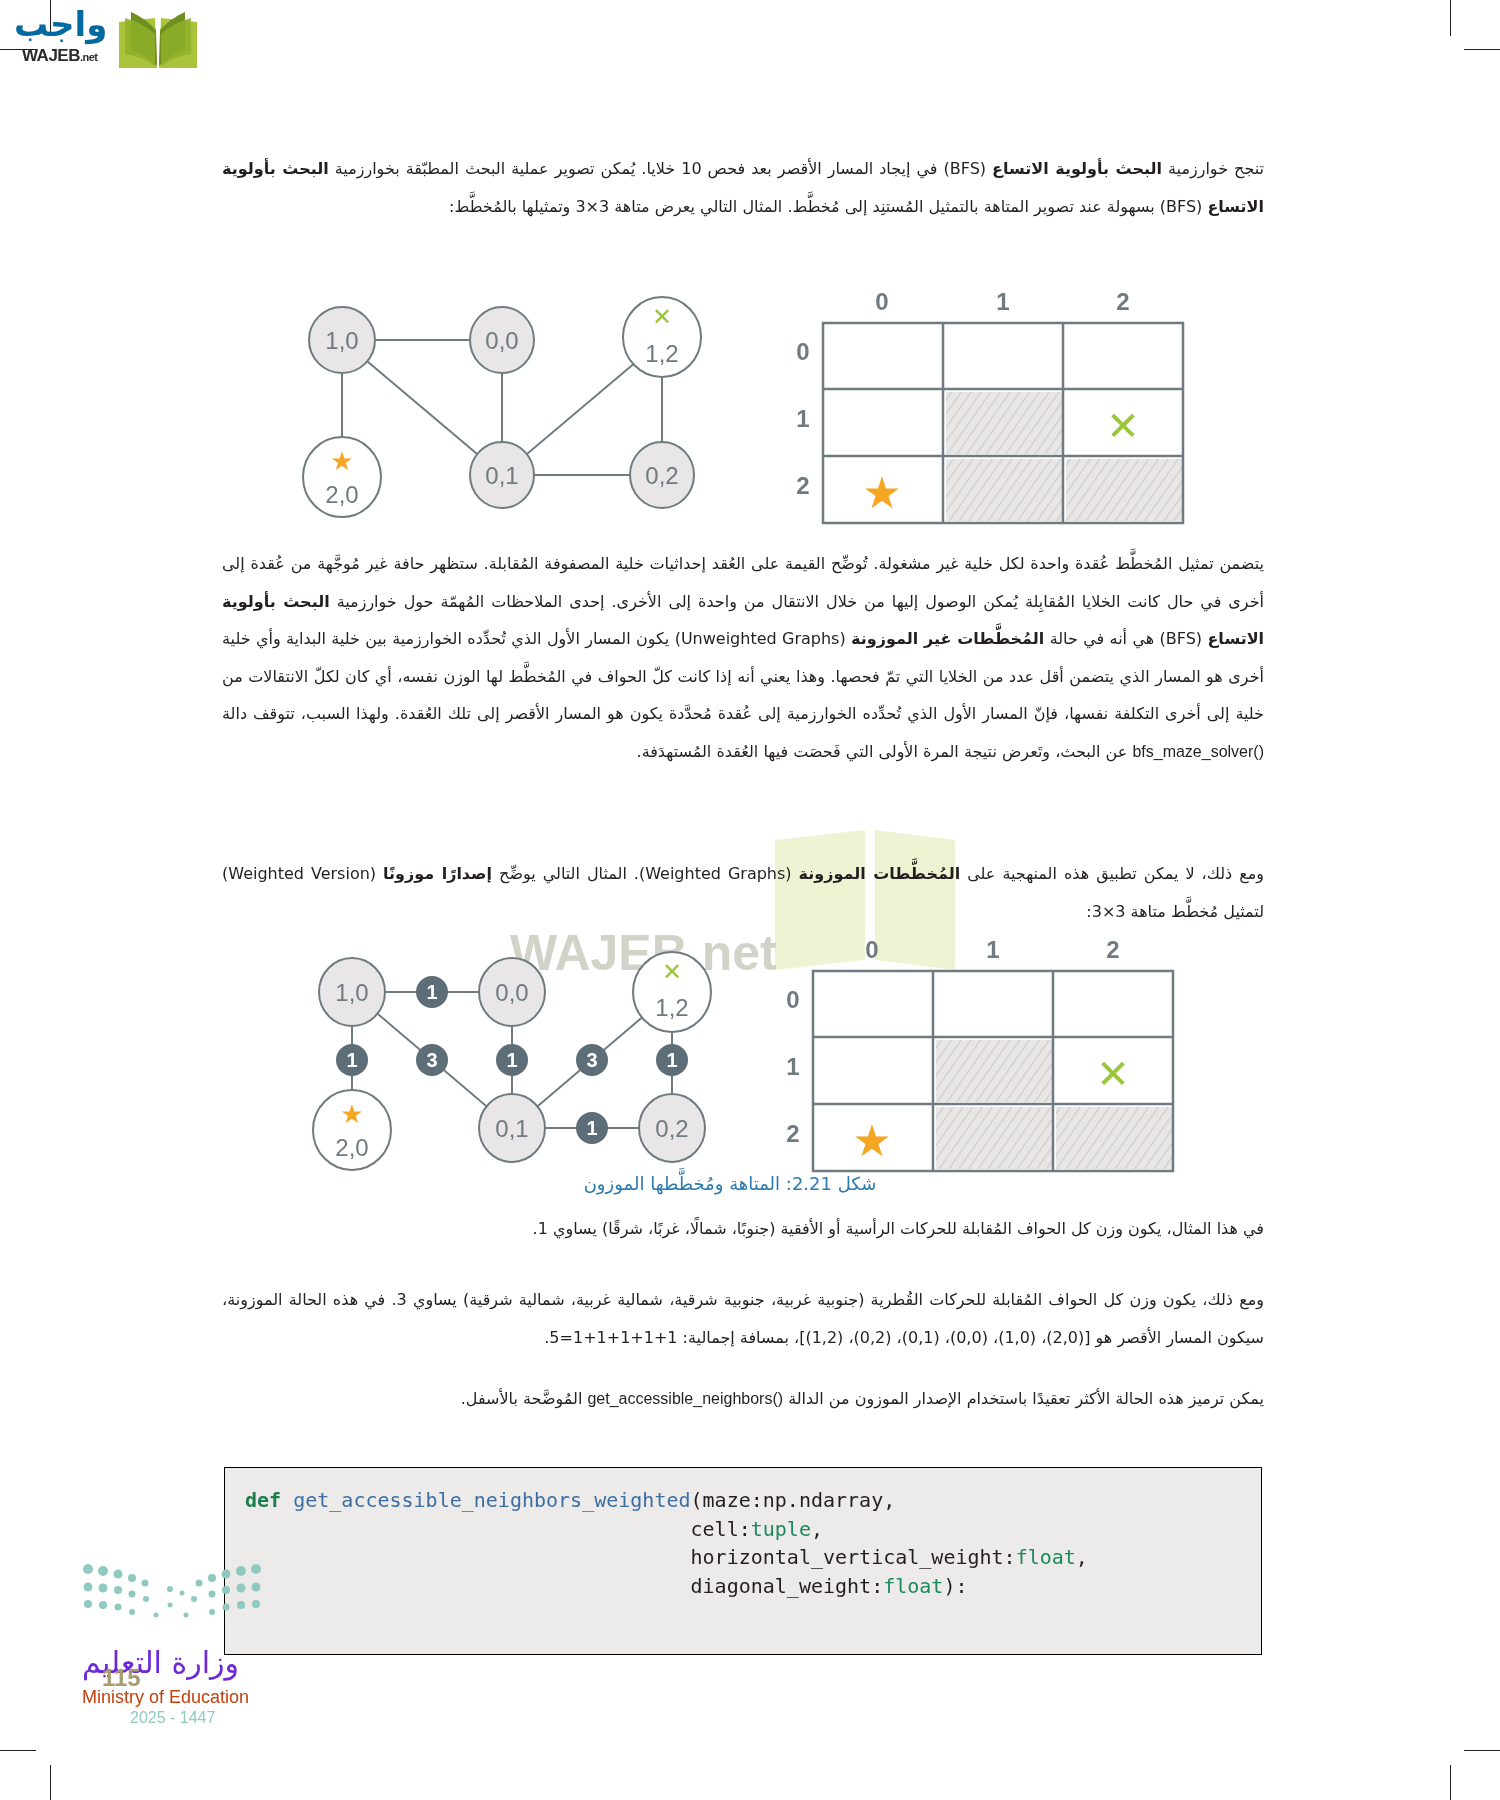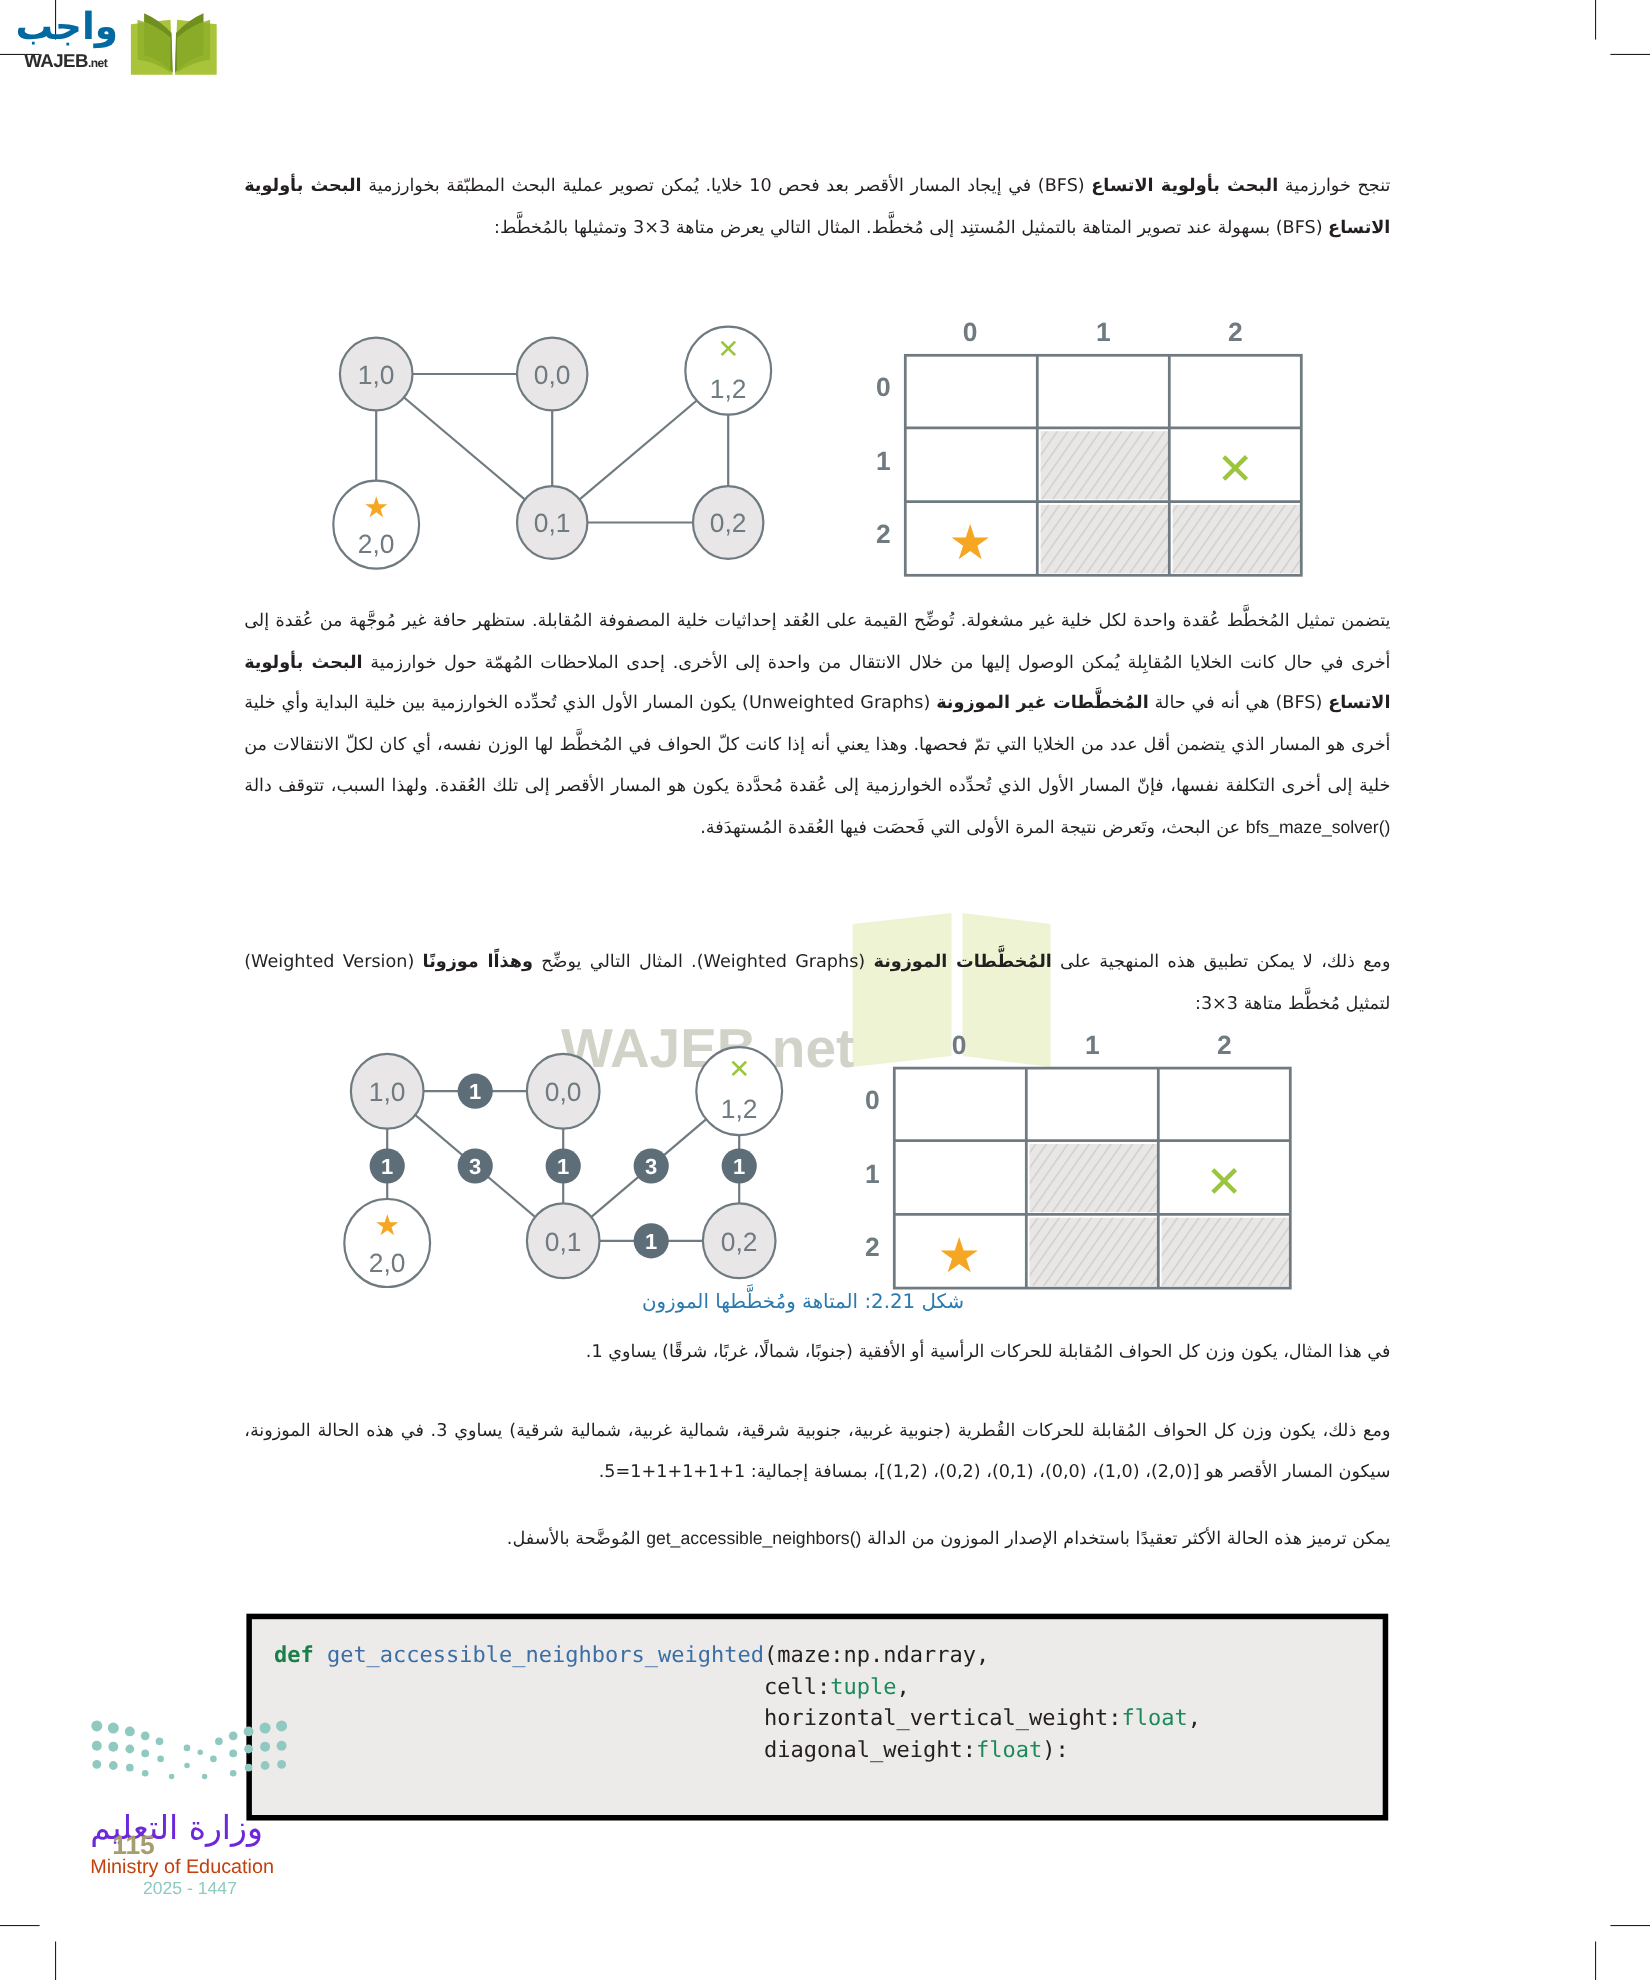--- a/index.html
+++ b/index.html
@@ -12,21 +12,21 @@
   .logo-en small { font-size:11px; }
   .logo-book { position:absolute; left:107px; top:4px; }
   .para { position:absolute; left:222px; width:1042px; direction:rtl; text-align:justify;
           font-size:16px; line-height:37.5px; }
   .para b { font-weight:bold; }
   .para .lat { font-family:"Liberation Sans", sans-serif; direction:ltr; unicode-bidi:embed; }
   .fig { position:absolute; }
   .caption { position:absolute; left:560px; top:1173px; width:340px; text-align:center; direction:rtl;
              font-size:18px; color:#2a7ab0; }
   .code { position:absolute; left:224px; top:1467px; width:1038px; height:188px; background:#edeaea;
-          border:5px solid #000000; box-sizing:border-box;
+          border:1px solid #000000; box-sizing:border-box;
           font-family:"DejaVu Sans Mono", monospace; font-size:20px; line-height:28.5px; }
   .code pre { margin:0; position:absolute; left:20px; top:18px; font-family:inherit; white-space:pre; color:#231f20; }
   .kw { color:#1a7f4b; font-weight:bold; }
   .fn { color:#3a6ea5; }
   .ty { color:#1a8a5a; }
   .ministry { position:absolute; left:82px; top:1563px; width:190px; }
   .min-ar { position:absolute; left:0; top:82px; font-size:30px; color:#6d28d9; direction:rtl; width:180px; text-align:left; }
   .min-en { position:absolute; left:0; top:124px; font-size:18px; color:#c2410c; font-family:"Liberation Sans", sans-serif; }
   .min-yr { position:absolute; left:0; top:146px; font-size:16px; color:#8fc9c0; font-family:"Liberation Sans", sans-serif;margin-left:48px; }
   .page-no { position:absolute; left:102px; top:1664px; font-size:24px; font-weight:bold; color:#a69d6e; font-family:"Liberation Sans", sans-serif;text-align:right; }
@@ -135,21 +135,21 @@
 
 <div class="watermark">
   <svg width="500" height="160" viewBox="0 0 500 160">
     <path d="M270 20 L360 10 L360 140 L270 150 Z" fill="#d8e6a0"></path>
     <path d="M450 20 L370 10 L370 140 L450 150 Z" fill="#d8e6a0"></path>
     <text x="5" y="150" font-size="50" font-weight="bold" fill="#9aa08a" font-family="Liberation Sans, sans-serif">WAJEB.net</text>
   </svg>
 </div>
 
 <div class="para" style="top:855px;">
-  <span>ومع ذلك، لا يمكن تطبيق هذه المنهجية على </span><b>المُخطَّطات الموزونة</b><span> (Weighted Graphs). المثال التالي يوضِّح </span><b>وهذاًا موزونًا</b><span> (Weighted Version) لتمثيل مُخطَّط متاهة 3×3:</span>
+  <span>ومع ذلك، لا يمكن تطبيق هذه المنهجية على </span><b>المُخطَّطات الموزونة</b><span> (Weighted Graphs). المثال التالي يوضِّح </span><b>إصدارًا موزونًا</b><span> (Weighted Version) لتمثيل مُخطَّط متاهة 3×3:</span>
 </div>
 
 <svg class="fig" style="left:300px;top:950px;" width="420" height="225" viewBox="0 0 420 225">
   <g stroke="#6f7b80" stroke-width="2" fill="none">
     <line x1="52" y1="42" x2="212" y2="42"></line>
     <line x1="52" y1="42" x2="52" y2="175"></line>
     <line x1="52" y1="42" x2="212" y2="178"></line>
     <line x1="212" y1="42" x2="212" y2="178"></line>
     <line x1="212" y1="178" x2="372" y2="178"></line>
     <line x1="212" y1="178" x2="372" y2="42"></line>

